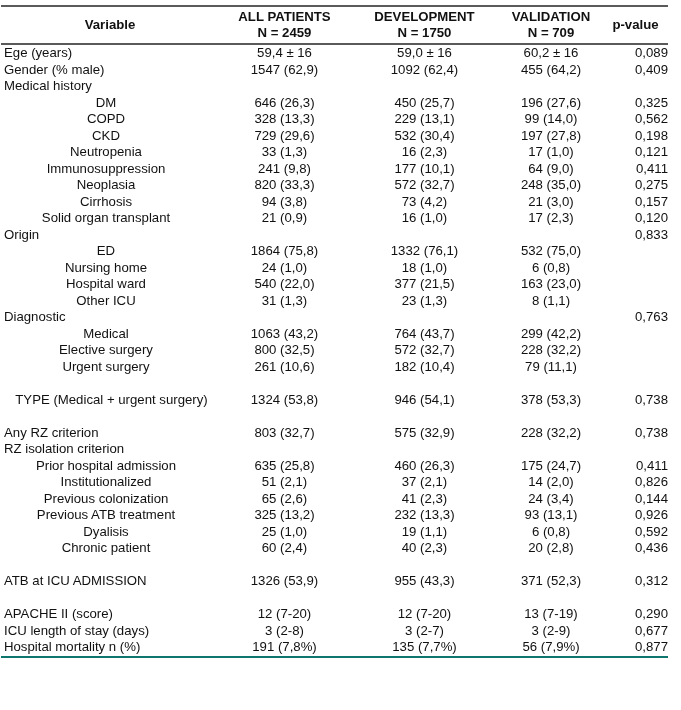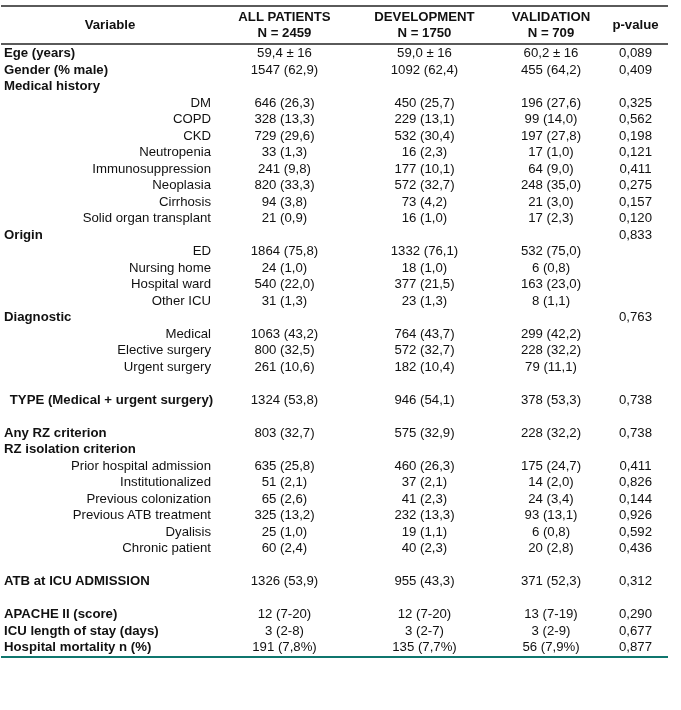--- a/index.html
+++ b/index.html
@@ -19,24 +19,24 @@
     #tbl col.c3 { width: 104px; }
     #tbl col.c4 { width: 65px; }
     thead tr.hdr th {
       border-top: 2px solid #5a5a5a;
       border-bottom: 2px solid #5a5a5a;
       font-weight: bold; text-align: center; vertical-align: middle;
       padding: 2px 0 2px 0; line-height: 16px; height: 30px;
     }
     tbody td { padding: 0; line-height: 16.5px; height: 16.5px; vertical-align: top; white-space: nowrap; }
     tbody tr.last td { border-bottom: 2px solid #0f766e; }
-    td.lab-b { font-weight: bold; text-align: left; padding-left: 3px; margin-left: 44px; }
-    td.lab-s { text-align: right; padding-right: 8px; }
+    td.lab-b { font-weight: normal; text-align: left; padding-left: 3px; margin-left: 44px; }
+    td.lab-s { text-align: center; padding-right: 8px; }
     td.v { text-align: center; }
-    td.p { text-align: center; }
+    td.p { text-align: right; }
     tr.gap td { height: 16.5px; }
     tr.wrap td.lab-b { white-space: normal; line-height: 16.5px; padding-left: 3px; text-align: center; }
     .sp { display: block; }
   </style>
 </head>
 <body>
 
 <table id="tbl">
   <colgroup>
       <col class="c0">

